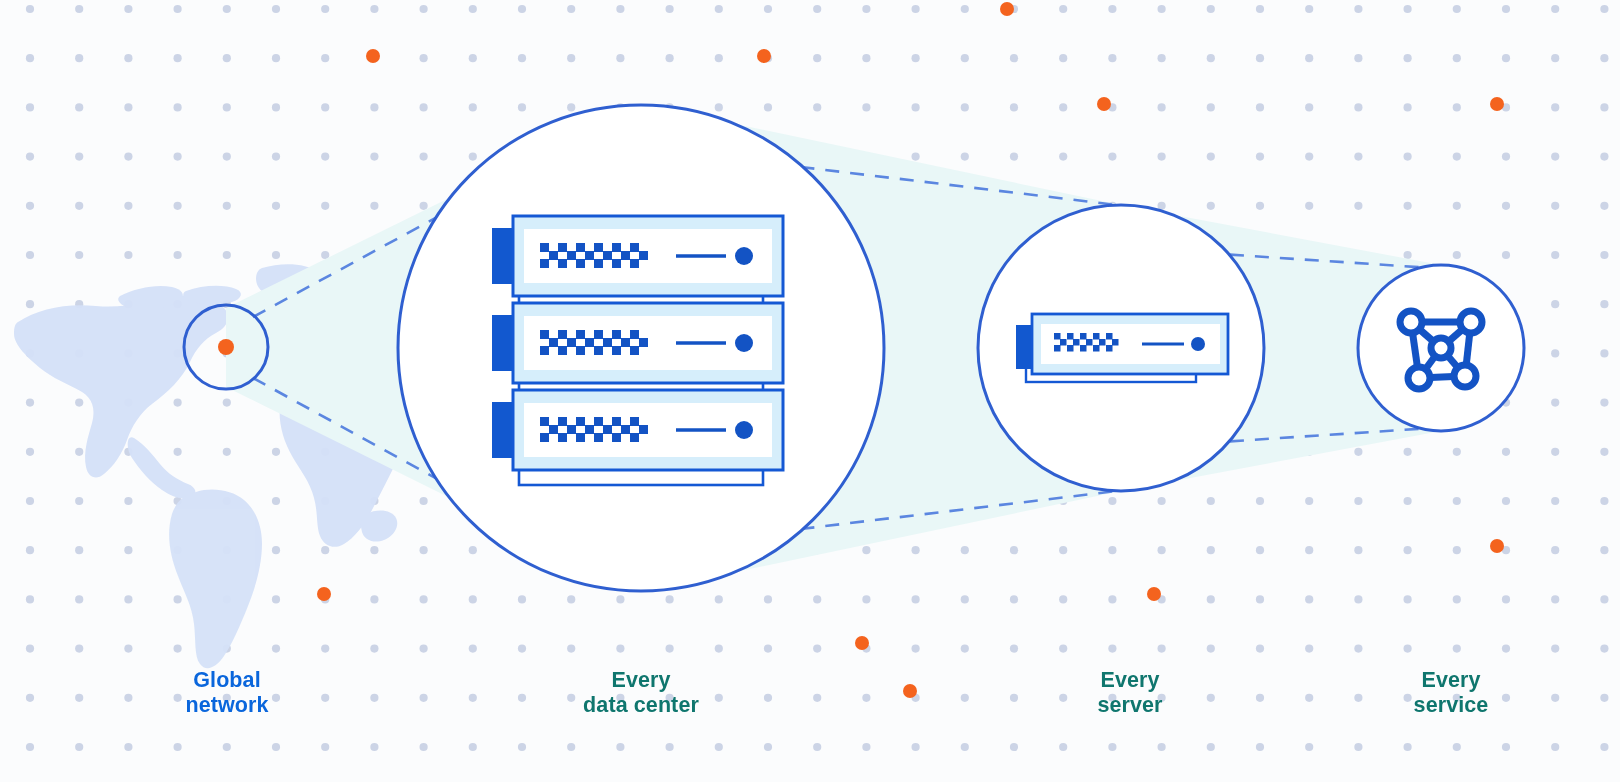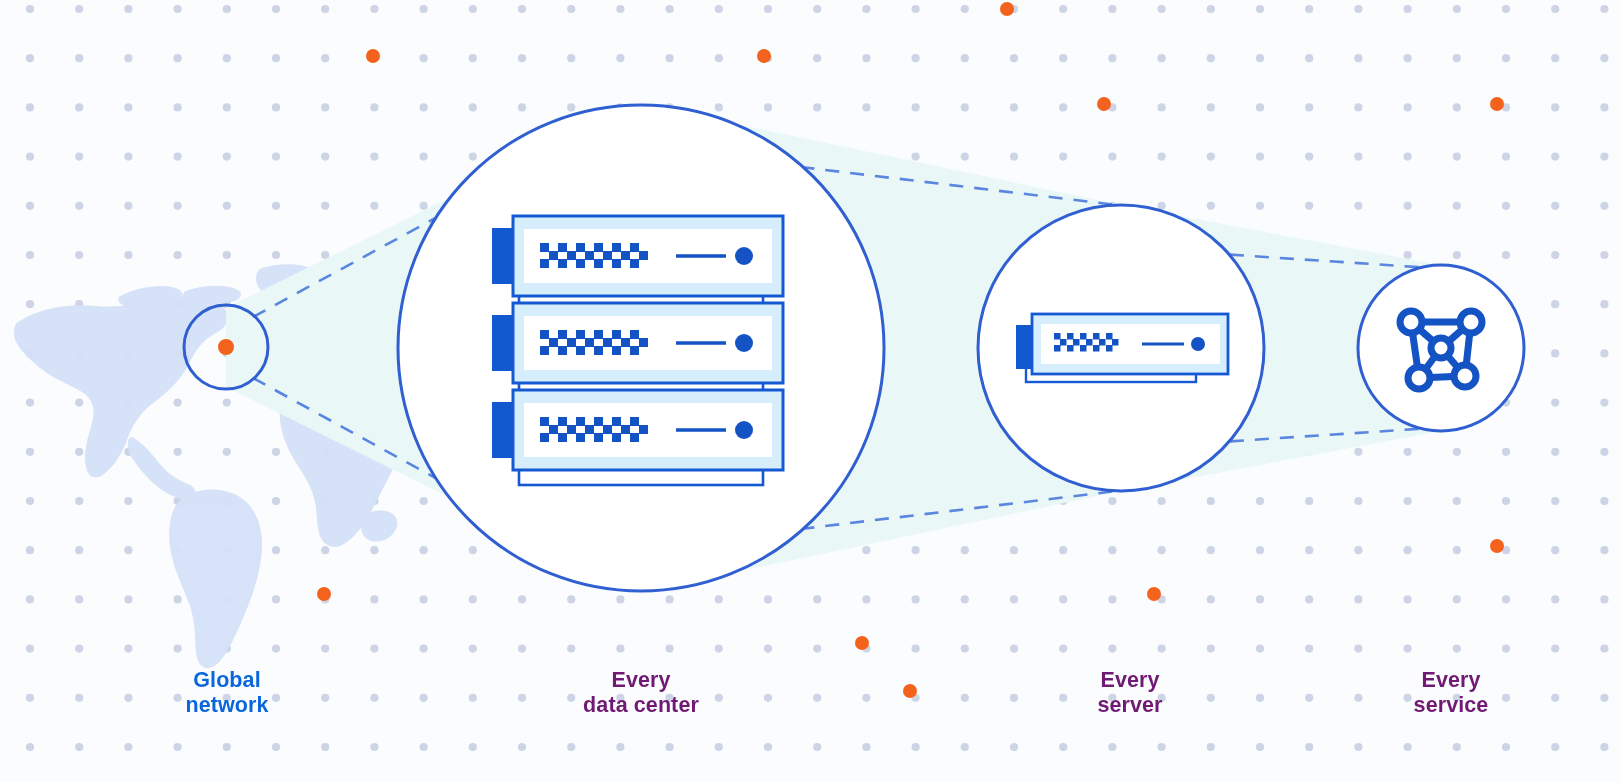--- a/index.html
+++ b/index.html
@@ -12,21 +12,21 @@
   }
   #stage{position:absolute;inset:0;width:1620px;height:549px;padding-left:40px;}
   svg.layer{position:absolute;left:0;top:0;width:1620px;height:782px;display:block;}
   #label-layer{position:absolute;left:0;top:0;width:1620px;height:782px;}
   .label{
     position:absolute;
     text-align:center;
     font-size:21.5px;
     line-height:25px;
     font-weight:700;
-    color:#701a75;
+    color:#0f766e;
     letter-spacing:.1px;
     white-space:pre-line;
     transform:translateX(-50%);
   }
   .label.accent{color:#0a66dc;}
 </style>
 </head>
 <body>
 
 <div id="stage">

